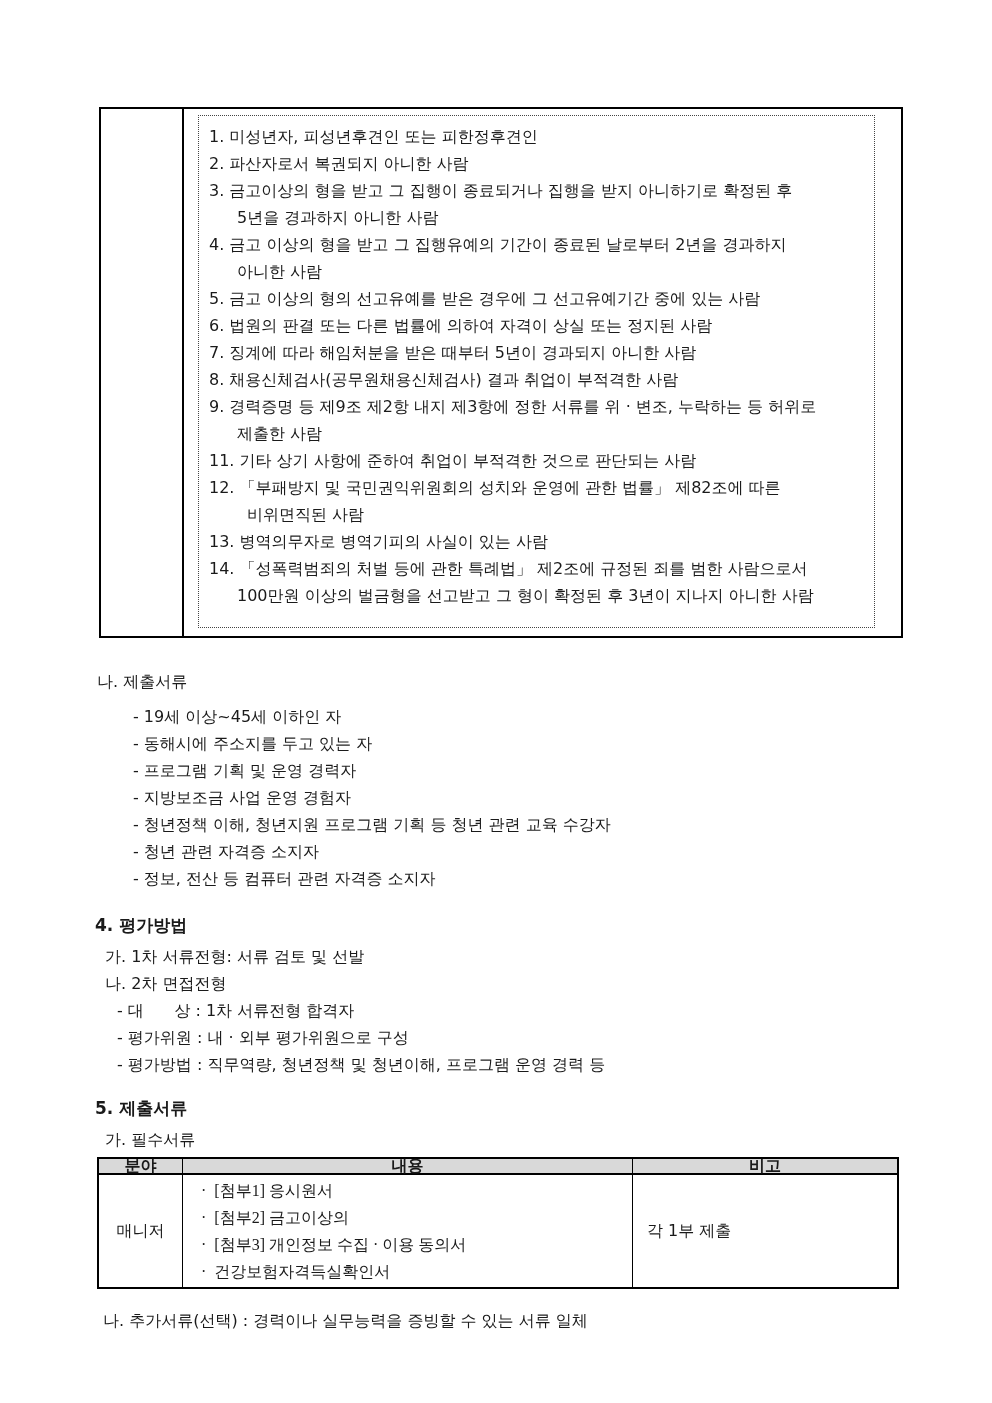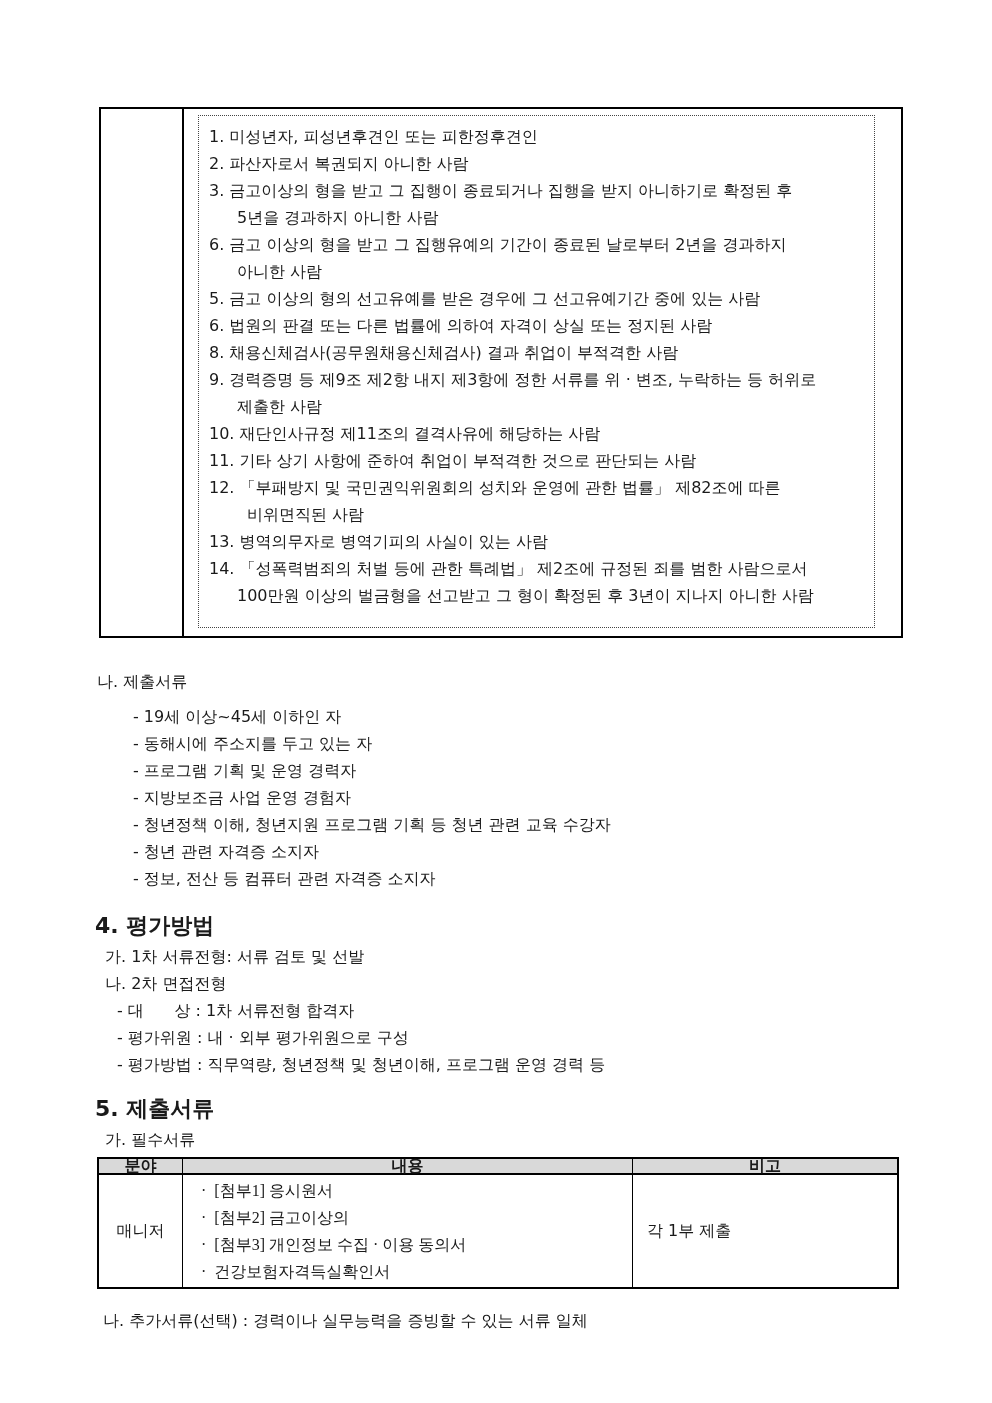--- a/index.html
+++ b/index.html
@@ -44,21 +44,21 @@
   .dq-line.cont  { padding-left: 28px; }
   .dq-line.cont2 { padding-left: 38px; }
 
   
   .pref { position: absolute; left: 97px; top: 668px; }
   .pref-heading { line-height: 27px; margin-bottom: 8px; white-space: pre-wrap; }
   .pref-item { line-height: 27px; margin-left: 36px; white-space: pre-wrap; }
 
   
   .eval { position: absolute; left: 95px; top: 912px; }
-  .sec-heading { font-weight: bold; font-size: 22px; line-height: 27px; margin-bottom: 4px; white-space: pre-wrap; }
+  .sec-heading { font-weight: bold; font-size: 17px; line-height: 27px; margin-bottom: 4px; white-space: pre-wrap; }
   .eval-line { line-height: 27px; margin-left: 10px; white-space: pre-wrap; }
   .eval-detail { line-height: 27px; margin-left: 22px; white-space: pre-wrap; }
 
   
   .submit-head { position: absolute; left: 95px; top: 1095px; }
   .submit-sub { line-height: 27px; margin-left: 10px; white-space: pre-wrap; }
 
   .doc-table {
     position: absolute; left: 97px; top: 1157px;
     width: 802px;
@@ -90,28 +90,28 @@
 <div class="page">
 
   <div class="dq-table">
     <div class="dq-left"></div>
     <div class="dq-right">
       <div class="dq-box">
         <div class="dq-line">1. 미성년자, 피성년후견인 또는 피한정후견인</div>
         <div class="dq-line">2. 파산자로서 복권되지 아니한 사람</div>
         <div class="dq-line">3. 금고이상의 형을 받고 그 집행이 종료되거나 집행을 받지 아니하기로 확정된 후</div>
         <div class="dq-line cont">5년을 경과하지 아니한 사람</div>
-        <div class="dq-line">6. 금고 이상의 형을 받고 그 집행유예의 기간이 종료된 날로부터 2년을 경과하지</div>
+        <div class="dq-line">4. 금고 이상의 형을 받고 그 집행유예의 기간이 종료된 날로부터 2년을 경과하지</div>
         <div class="dq-line cont">아니한 사람</div>
         <div class="dq-line">5. 금고 이상의 형의 선고유예를 받은 경우에 그 선고유예기간 중에 있는 사람</div>
         <div class="dq-line">6. 법원의 판결 또는 다른 법률에 의하여 자격이 상실 또는 정지된 사람</div>
+        <div class="dq-line">7. 징계에 따라 해임처분을 받은 때부터 5년이 경과되지 아니한 사람</div>
         <div class="dq-line">8. 채용신체검사(공무원채용신체검사) 결과 취업이 부적격한 사람</div>
         <div class="dq-line">9. 경력증명 등 제9조 제2항 내지 제3항에 정한 서류를 위 · 변조, 누락하는 등 허위로</div>
         <div class="dq-line cont">제출한 사람</div>
-        <div class="dq-line">10. 재단인사규정 제11조의 결격사유에 해당하는 사람</div>
         <div class="dq-line">11. 기타 상기 사항에 준하여 취업이 부적격한 것으로 판단되는 사람</div>
         <div class="dq-line">12. 「부패방지 및 국민권익위원회의 성치와 운영에 관한 법률」 제82조에 따른</div>
         <div class="dq-line cont2">비위면직된 사람</div>
         <div class="dq-line">13. 병역의무자로 병역기피의 사실이 있는 사람</div>
         <div class="dq-line">14. 「성폭력범죄의 처벌 등에 관한 특례법」 제2조에 규정된 죄를 범한 사람으로서</div>
         <div class="dq-line cont">100만원 이상의 벌금형을 선고받고 그 형이 확정된 후 3년이 지나지 아니한 사람</div>
       </div>
     </div>
   </div>
 

